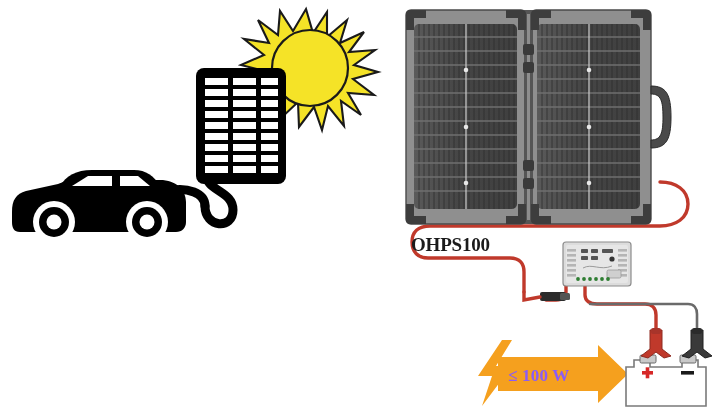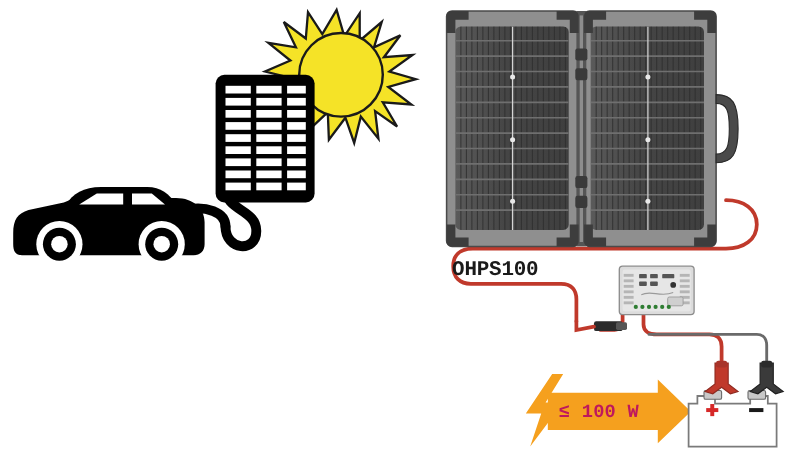--- a/index.html
+++ b/index.html
@@ -1,28 +1,28 @@
 <!DOCTYPE html>
 <html><head>
 <meta charset="utf-8">
 <style>
   html,body{margin:0;padding:0;background:#ffffff;}
   body{width:720px;height:412px;overflow:hidden;font-family:"Liberation Sans",sans-serif;}
   #stage{position:relative;width:720px;height:412px;background:#fff;}
   #stage svg{position:absolute;top:0;left:0;}
   .lbl{
     position:absolute;
-    font-family:Liberation Mono, monospace;
+    font-family:Liberation Serif, serif;
     font-weight:bold;
     color:#1a1a1a;
     white-space:nowrap;
   }
   #panel-model-label{left:411px;top:234px;font-size:19px;letter-spacing:-0.2px;}
   #power-banner-label{
-    left:508px;top:366px;font-size:17px;color:#be185d;
+    left:508px;top:366px;font-size:17px;color:#8b5cf6;
     letter-spacing:0.2px;
   }
 </style>
 </head>
 <body>
 
 <div id="stage">
 
   <svg width="720" height="412" viewBox="0 0 720 412">
     <defs>

